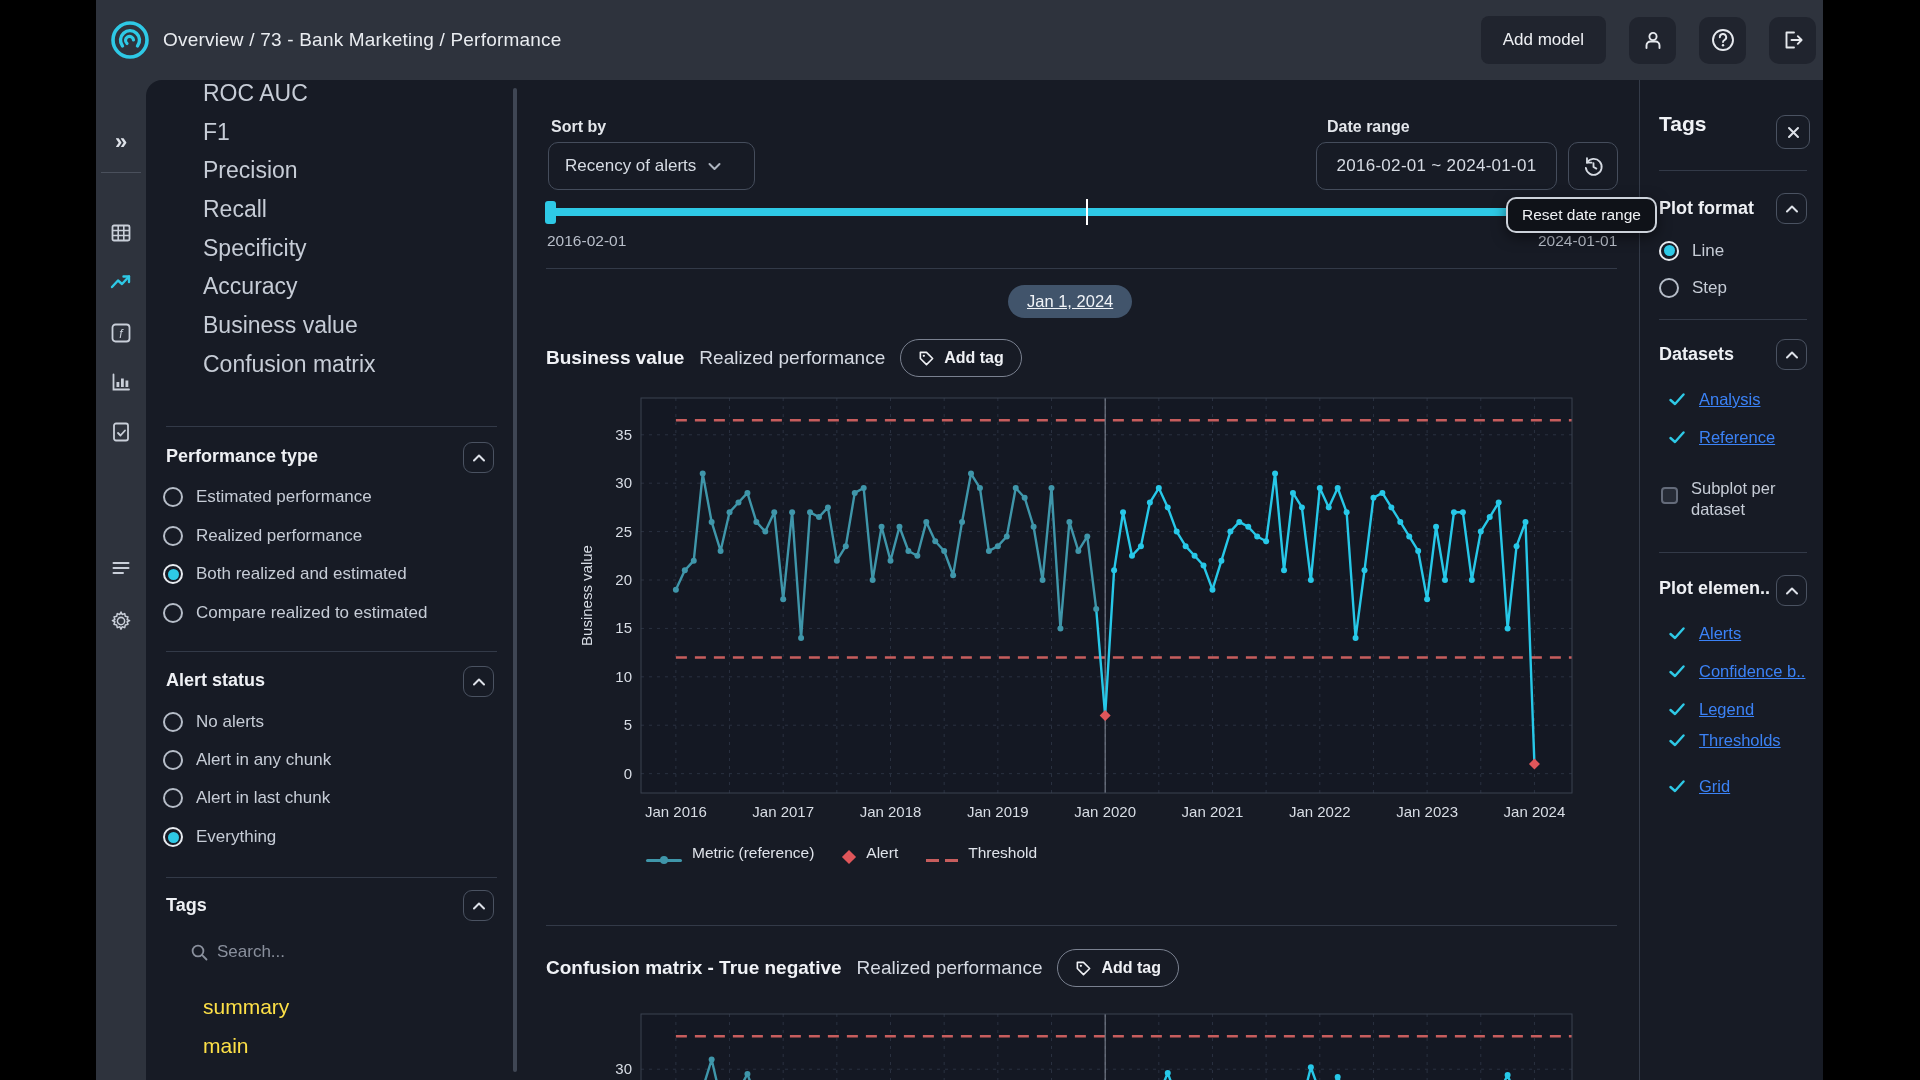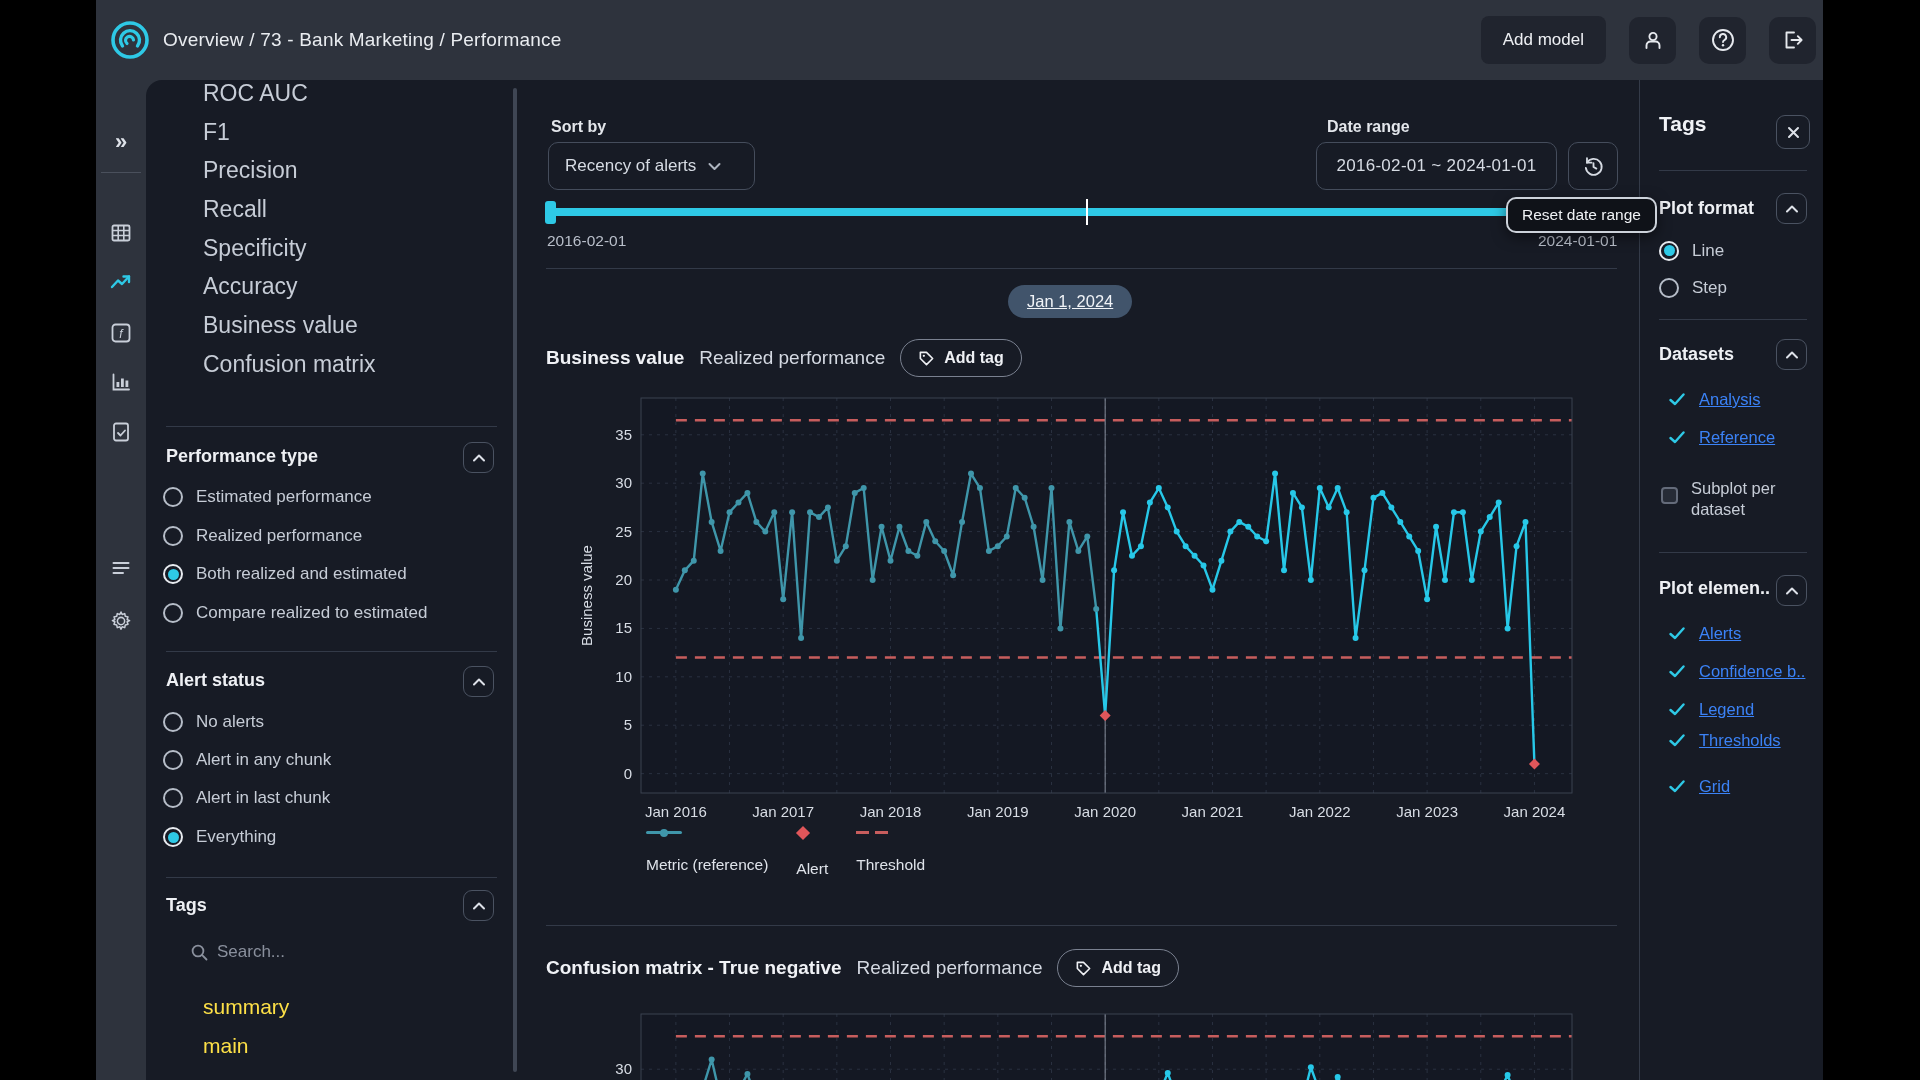--- a/index.html
+++ b/index.html
@@ -70,21 +70,21 @@
   .chart-sub { font-size:19px; color:#d4d9e2; }
   .addtag { height:38px; border:1.5px solid #7a8190; border-radius:19px; background:transparent;
     display:flex; align-items:center; gap:9px; padding:0 17px; color:#eef0f4; font-size:16px; font-weight:bold;
     font-family:inherit; cursor:pointer; }
   .chart-holder { position:absolute; left:426px; }
   svg text { font-family:"Liberation Sans", sans-serif; }
 
   
   .legend { position:absolute; left:500px; top:760px; }
   .leg-row { display:flex; align-items:center; height:25px; }
-  .leg-item { display:flex; align-items:flex-start; gap:22px; margin-right:28px;flex-direction:column; }
+  .leg-item { display:flex; align-items:flex-end; gap:10px; margin-right:28px; }
   .leg-label { font-size:15.5px; color:#dfe3ea; }
   .leg-line { width:36px; height:3px; border-radius:2px; position:relative; }
   .leg-line::after { content:""; position:absolute; left:14px; top:-2.5px; width:8px; height:8px; border-radius:50%; background:inherit; }
   .leg-diamond { width:10px; height:10px; transform:rotate(45deg); background:#e0565a; margin:0 2px; }
   .leg-dashes { display:flex; gap:6px; }
   .leg-dashes i { width:13px; height:3px; background:#c75d5d; display:block; }
 
   
   .plots-panel { position:absolute; left:1493px; top:0; width:184px; height:1000px; border-left:1px solid #343b49; }
   .pp-title { position:absolute; left:19px; top:32px; font-size:21px; font-weight:bold; color:#f0f2f6; }

